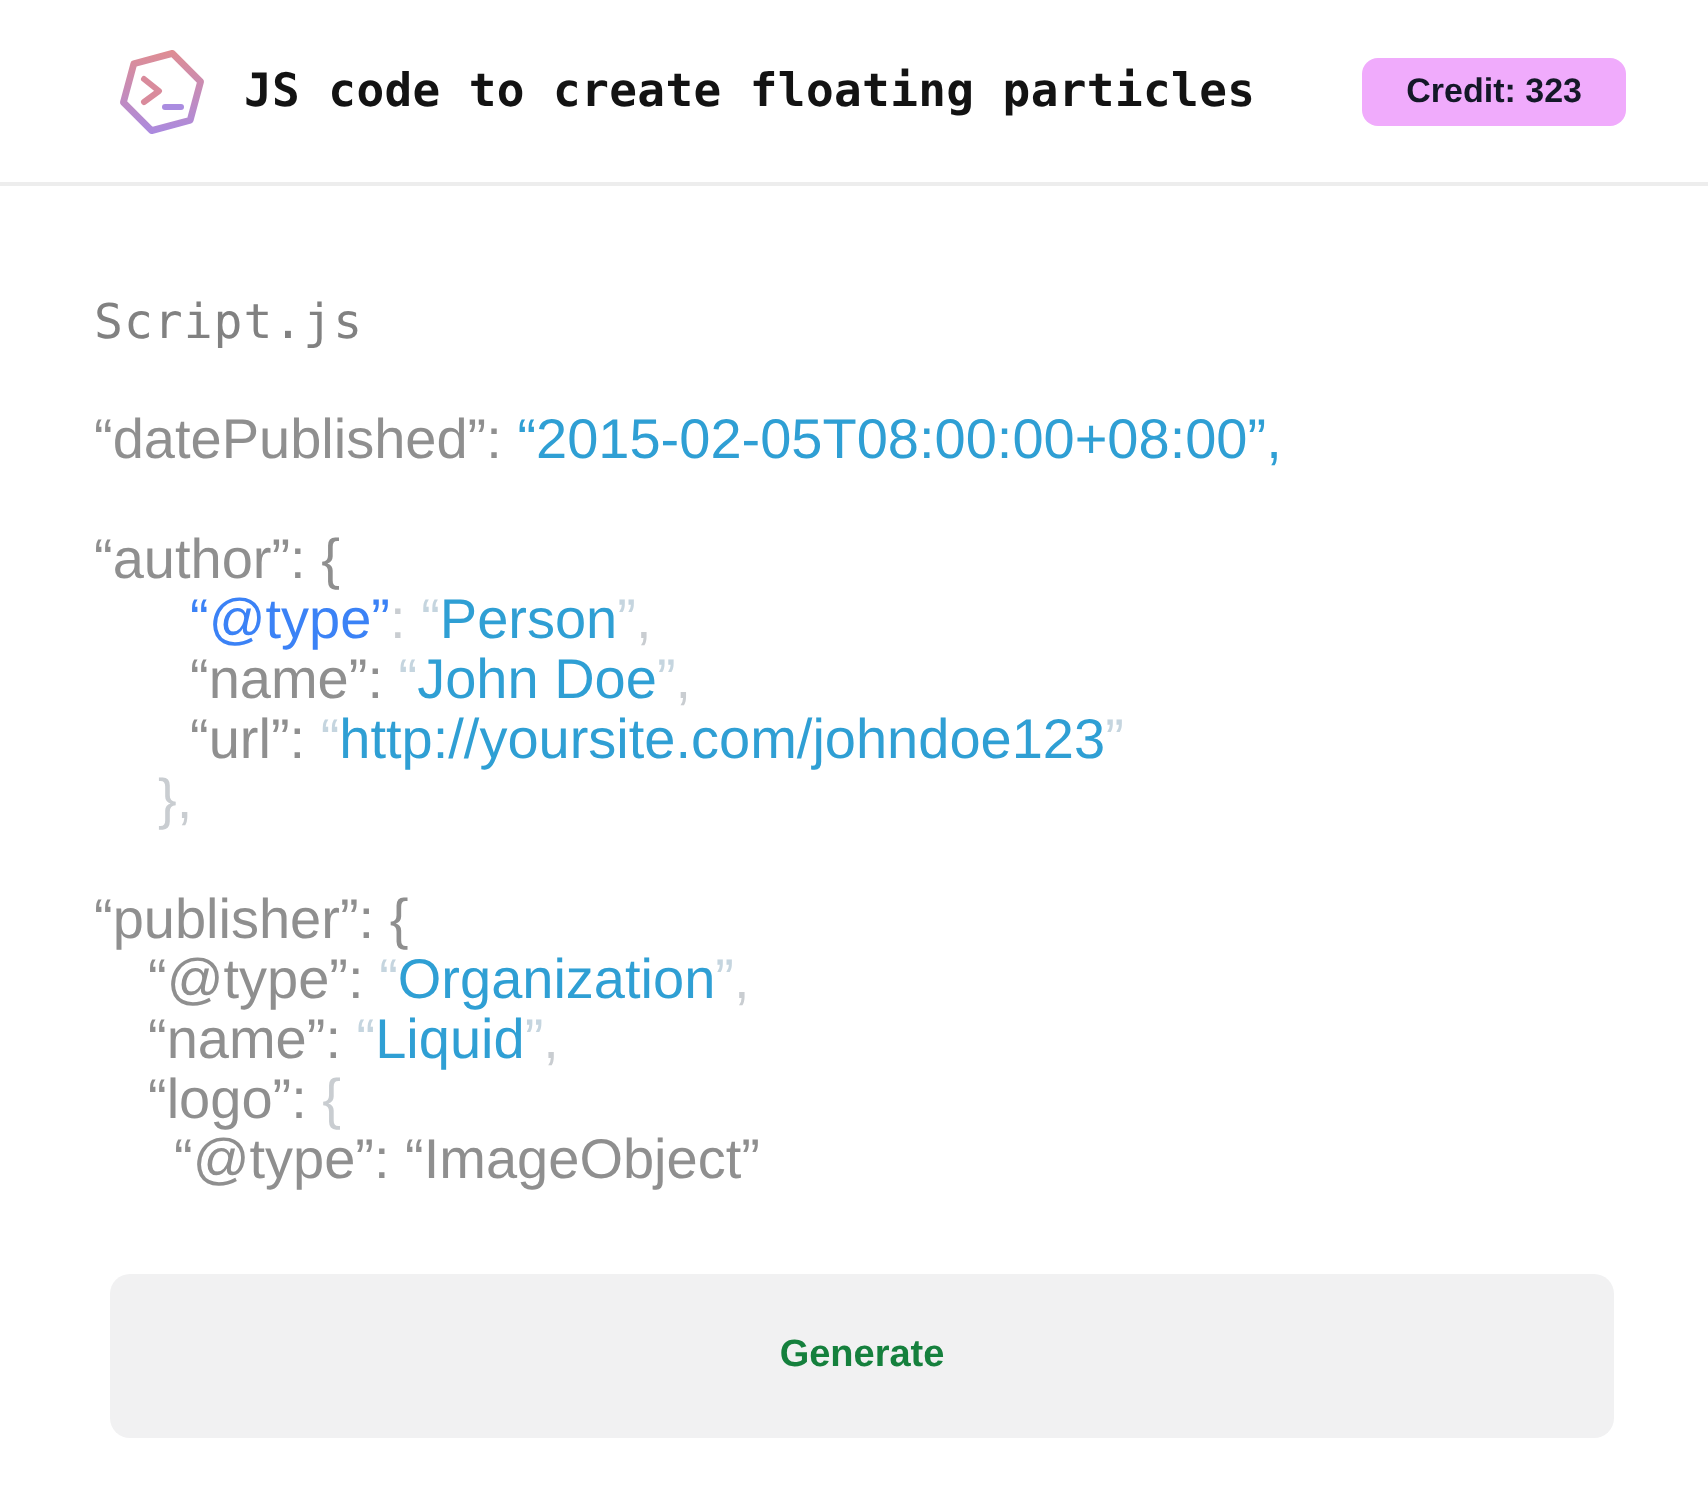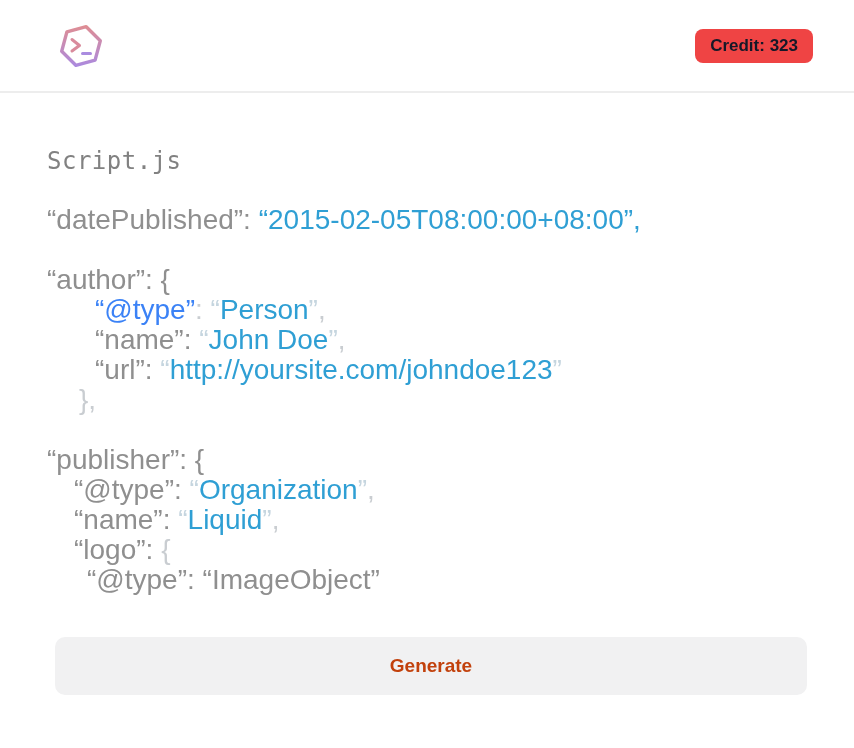--- a/index.html
+++ b/index.html
@@ -25,25 +25,25 @@
     font-family: "DejaVu Sans Mono", monospace;
     font-weight: 700;
     font-size: 23px;
     color: #131313;
     margin-left: 15px;
     letter-spacing: 0.2px;
     white-space: nowrap;
   }
   .credit-badge {
     margin-left: auto;
-    background: #ef4444;
+    background: #f0abfc;
     color: #141828;
     font-weight: 700;
     font-size: 17px;
-    padding: 7px 15px;
+    padding: 7px 22px;
     border-radius: 8px;
     white-space: nowrap;
   }
   .main { padding-left: 47px; padding-right: 41px; }
   .file-heading {
     margin-top: 54px;
     font-family: "DejaVu Sans Mono", monospace;
     font-weight: 400;
     font-size: 24px;
     color: #818181;
@@ -61,28 +61,28 @@
   .seg-ga { color: #3b82f6; }
   .seg-gl { color: #c9cdd1; }
   .seg-b  { color: #2f9fd4; }
   .seg-bl { color: #c5d5df; }
   .generate-button {
     display: block;
     position: absolute;
     left: 55px;
     top: 637px;
     width: 752px;
-    height: 58px;
+    height: 82px;
     background: #f1f1f2;
     border: none;
     border-radius: 10px;
     font-family: "Liberation Sans", sans-serif;
     font-weight: 700;
     font-size: 19px;
-    color: #c2410c;
+    color: #15803d;
     text-align: center;
     cursor: pointer;
   }
 </style>
 </head>
 <body>
 
 <div class="app">
 
   <div class="header">
@@ -92,20 +92,21 @@
           <linearGradient id="hexgrad" x1="26" y1="4" x2="26" y2="48" gradientUnits="userSpaceOnUse">
             <stop offset="0" stop-color="#e18d90"></stop>
             <stop offset="1" stop-color="#a98ae2"></stop>
           </linearGradient>
         </defs>
         <polygon points="31.2,6.7 11.9,11.9 6.7,31.2 20.8,45.3 40.1,40.1 45.3,20.8" stroke="url(#hexgrad)" stroke-width="3.4" stroke-linejoin="round" fill="none"></polygon>
         <polyline points="17,19.5 24.5,25.5 17,31" stroke="#d98b9c" stroke-width="3" stroke-linecap="round" stroke-linejoin="round" fill="none"></polyline>
         <line x1="27.5" y1="33.5" x2="35.5" y2="33.5" stroke="#aa8ce0" stroke-width="3" stroke-linecap="round"></line>
       </svg>
     </span>
+    <div class="title">JS code to create floating particles</div>
     <div class="credit-badge">Credit: 323</div>
   </div>
 
   <div class="main">
     <div class="file-heading">Script.js</div>
     <div class="code-block"><div class="code-line" style="padding-left: 0px;"><span class="seg-g">“datePublished”: </span><span class="seg-b">“2015-02-05T08:00:00+08:00”,</span></div><div class="code-line" style="padding-left: 0px;">&nbsp;</div><div class="code-line" style="padding-left: 0px;"><span class="seg-g">“author”: {</span></div><div class="code-line" style="padding-left: 48px;"><span class="seg-ga">“@type”</span><span class="seg-gl">: </span><span class="seg-bl">“</span><span class="seg-b">Person</span><span class="seg-bl">”</span><span class="seg-gl">,</span></div><div class="code-line" style="padding-left: 48px;"><span class="seg-g">“name”: </span><span class="seg-bl">“</span><span class="seg-b">John Doe</span><span class="seg-bl">”</span><span class="seg-gl">,</span></div><div class="code-line" style="padding-left: 48px;"><span class="seg-g">“url”: </span><span class="seg-bl">“</span><span class="seg-b">http://yoursite.com/johndoe123</span><span class="seg-bl">”</span></div><div class="code-line" style="padding-left: 32px;"><span class="seg-gl">},</span></div><div class="code-line" style="padding-left: 0px;">&nbsp;</div><div class="code-line" style="padding-left: 0px;"><span class="seg-g">“publisher”: {</span></div><div class="code-line" style="padding-left: 27px;"><span class="seg-g">“@type”: </span><span class="seg-bl">“</span><span class="seg-b">Organization</span><span class="seg-bl">”</span><span class="seg-gl">,</span></div><div class="code-line" style="padding-left: 27px;"><span class="seg-g">“name”: </span><span class="seg-bl">“</span><span class="seg-b">Liquid</span><span class="seg-bl">”</span><span class="seg-gl">,</span></div><div class="code-line" style="padding-left: 27px;"><span class="seg-g">“logo”: </span><span class="seg-gl">{</span></div><div class="code-line" style="padding-left: 40px;"><span class="seg-g">“@type”: “ImageObject”</span></div></div>
   </div>
 
   <button class="generate-button">Generate</button>
 

